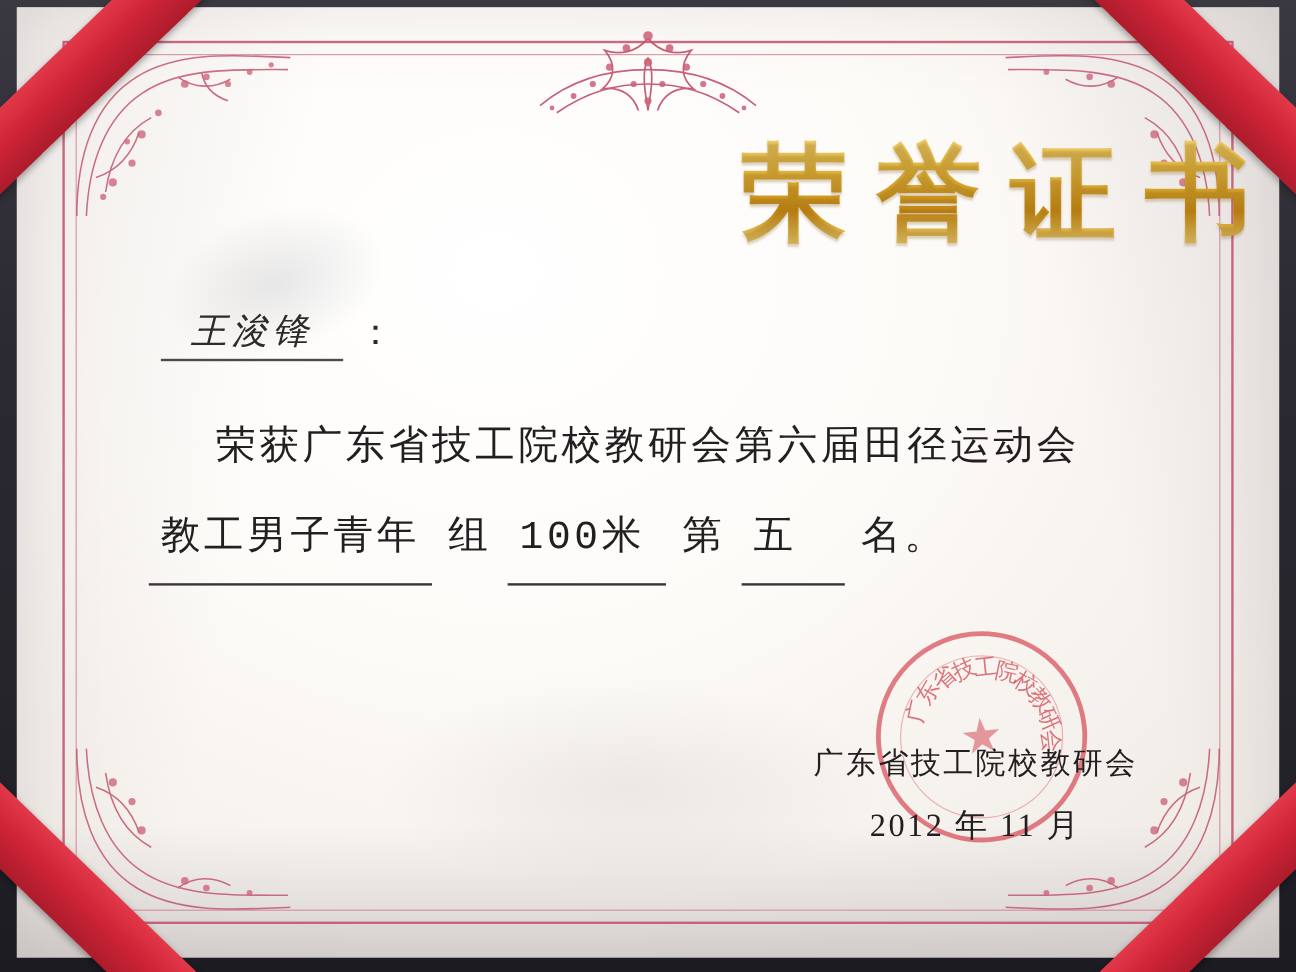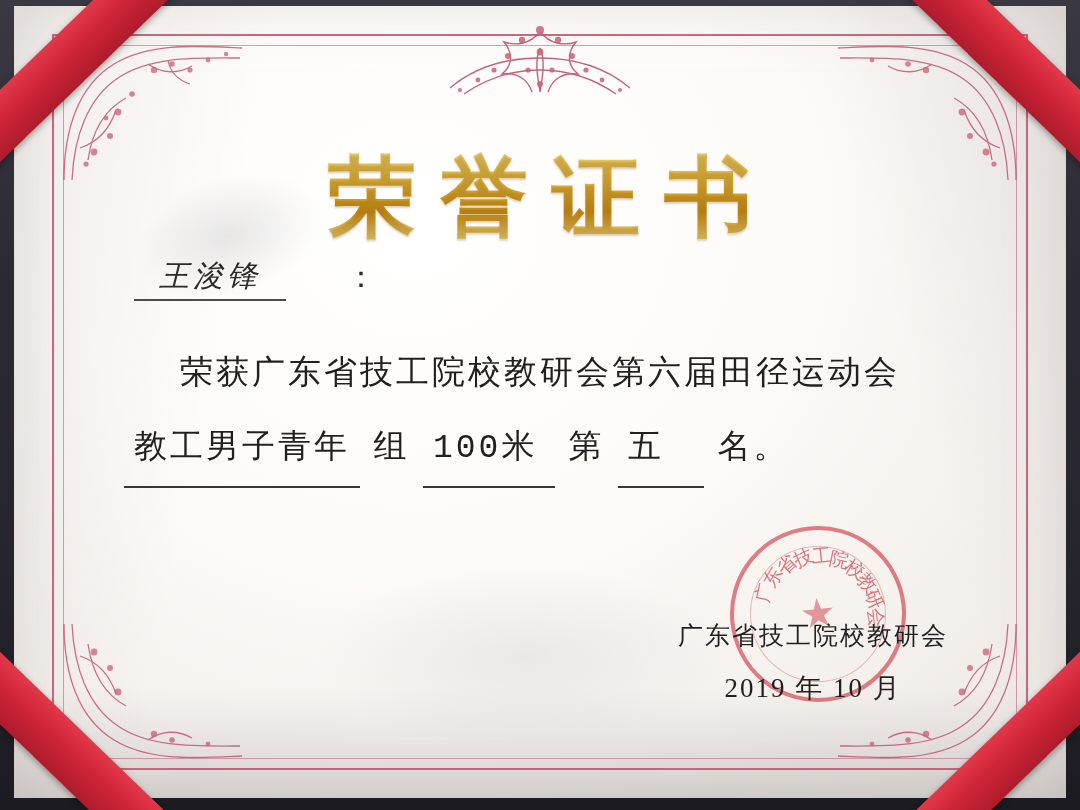--- a/index.html
+++ b/index.html
@@ -102,49 +102,47 @@
   .ribbon.tl { left: -92px;  top: 44px;   transform: rotate(-44deg); }
   .ribbon.tr { right: -92px; top: 44px;   transform: rotate(44deg); }
   .ribbon.bl { left: -92px;  bottom: 40px;transform: rotate(44deg); }
   .ribbon.br { right: -92px; bottom: 40px;transform: rotate(-44deg); }
 
   
   .title {
     position: absolute;
     left: 0; right: 0;
     top: 96px;
-    text-align: center;
+    text-align: right;
     font-family: Liberation Mono, monospace;
     font-size: 88px;
     font-weight: 700;
     letter-spacing: 24px;
     text-indent: 24px;
     color: #d8a318;
     background: linear-gradient(180deg, #f5dc86 0%, #e0b43c 35%, #c98c14 62%, #f3d97f 88%);
     -webkit-background-clip: text;
     background-clip: text;
     -webkit-text-fill-color: transparent;
     text-shadow: 0 2px 2px rgba(120,80,10,0.25);
-    margin-top: 36px;
   }
 
   
   .body-area {
     position: absolute;
     left: 110px;
     right: 96px;
     top: 250px;
   }
 
   .recipient-row {
     display: flex;
     align-items: center;
     margin-bottom: 34px;
     padding-left: 10px;
-    gap: 48px;
   }
   .recipient-name {
     min-width: 140px;
     padding: 0 6px 2px 6px;
     border-bottom: 2px solid #4e4a48;
     font-family: "Liberation Serif", serif;
     font-size: 30px;
     color: #2d2a2a;
     letter-spacing: 4px;
     text-align: center;
@@ -408,21 +406,21 @@
         <span style="transform:rotate(18deg) translate(0,-70px)">院</span>
         <span style="transform:rotate(36deg) translate(0,-70px)">校</span>
         <span style="transform:rotate(54deg) translate(0,-70px)">教</span>
         <span style="transform:rotate(72deg) translate(0,-70px)">研</span>
         <span style="transform:rotate(90deg) translate(0,-70px)">会</span>
       </div>
     </div>
 
     <div class="sign-block">
       <div class="sign-org">广东省技工院校教研会</div>
-      <div class="sign-date">2019 年 10 月</div>
+      <div class="sign-date">2012 年 11 月</div>
     </div>
   </div>
 
   <div class="ribbon tl"></div>
   <div class="ribbon tr"></div>
   <div class="ribbon bl"></div>
   <div class="ribbon br"></div>
 
 </div>
 

